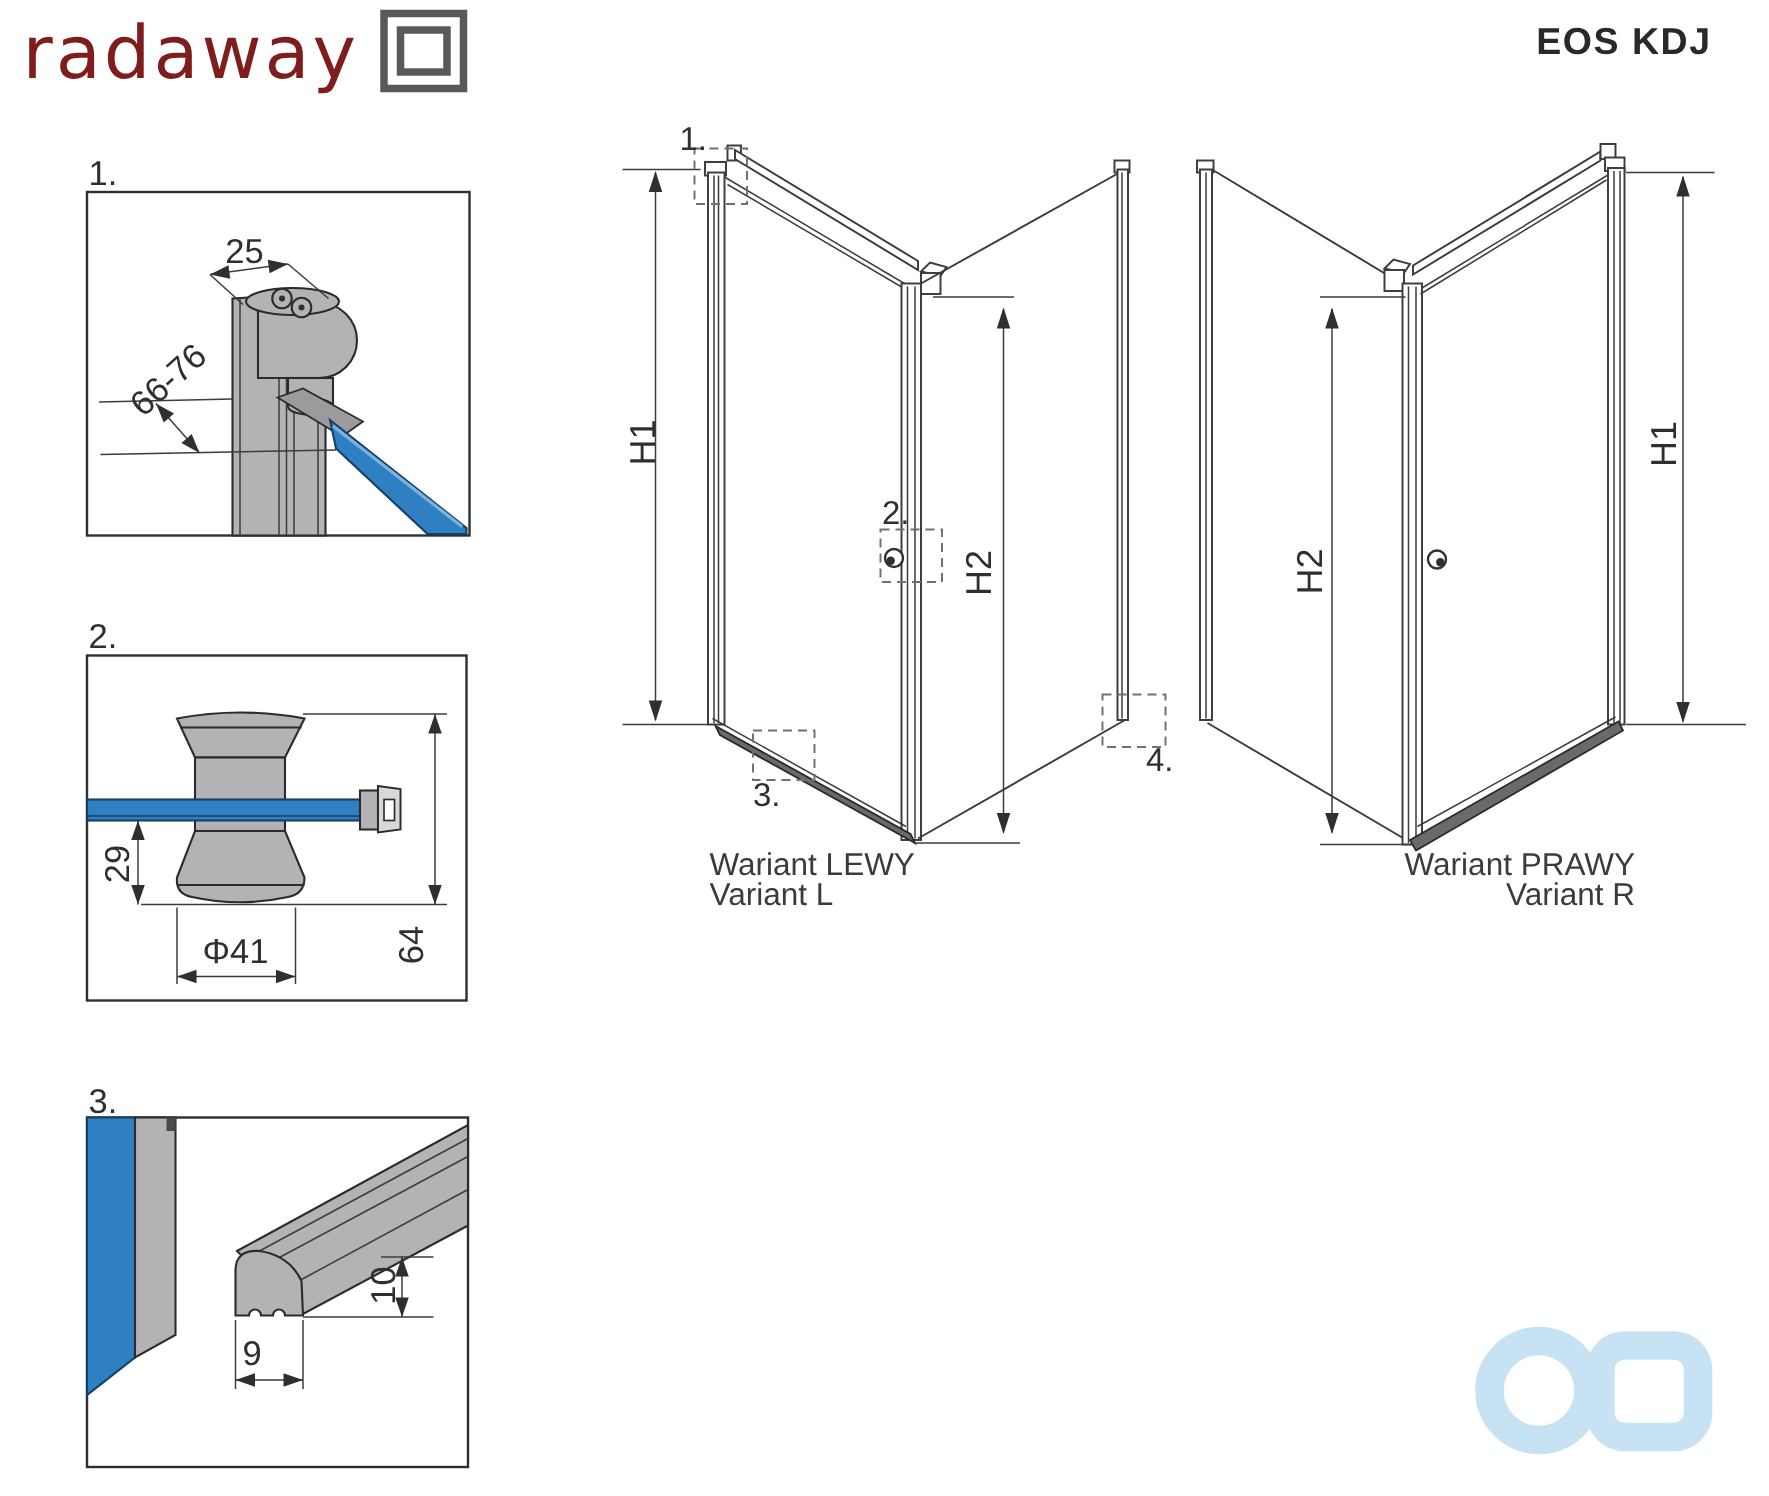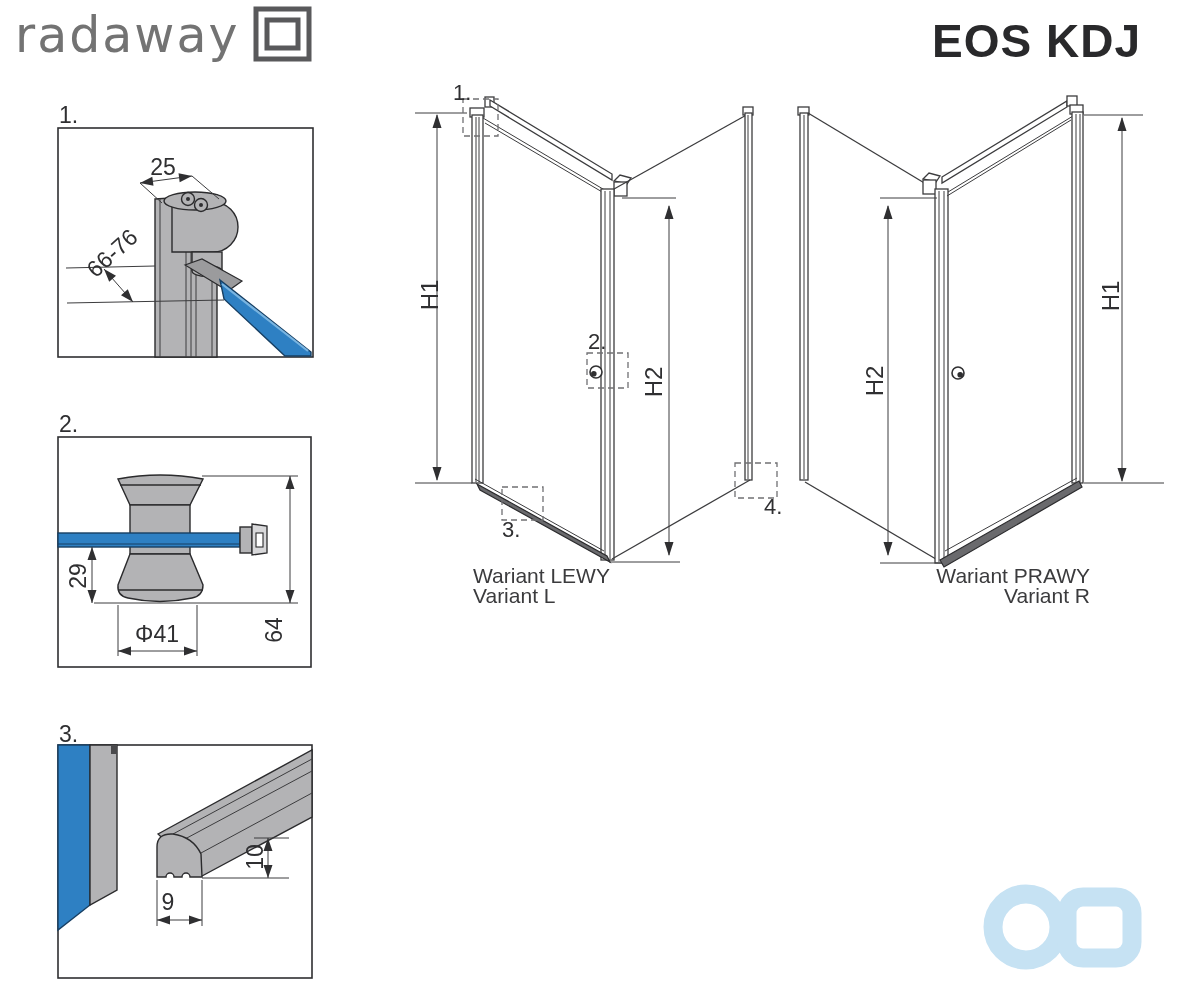--- a/index.html
+++ b/index.html
@@ -4,25 +4,25 @@
 <style>
   html,body{margin:0;padding:0;}
   body{
     width:1179px;height:997px;position:relative;background:#ffffff;
     font-family:"Liberation Sans", sans-serif;overflow:hidden;
   }
   .abs{position:absolute;}
   #logo{left:15px;top:6px;display:flex;align-items:center;gap:14px;}
   #brand-text{
     font-family:"DejaVu Sans", sans-serif;
-    font-size:49px;color:#737373;letter-spacing:2px;line-height:1;
+    font-size:49px;color:#7f1d1d;letter-spacing:2px;line-height:1;
     font-weight:400;
   }
   #product-title{
-    right:38px;top:14px;font-size:46px;font-weight:bold;color:#29292b;
+    right:38px;top:14px;font-size:25px;font-weight:bold;color:#29292b;
     letter-spacing:1px;
     text-align:center;
   }
   svg{position:absolute;overflow:visible;}
   svg text{fill:#2f2f31;}
   .dimtxt{font-size:23px;}
   .lbltxt{font-size:23px;}
   .captxt{font-size:21px;fill:#3b3b3d;}
   .thin{stroke:#3c3c3e;stroke-width:1;fill:none;}
   .med{stroke:#3c3c3e;stroke-width:1.3;fill:none;}

